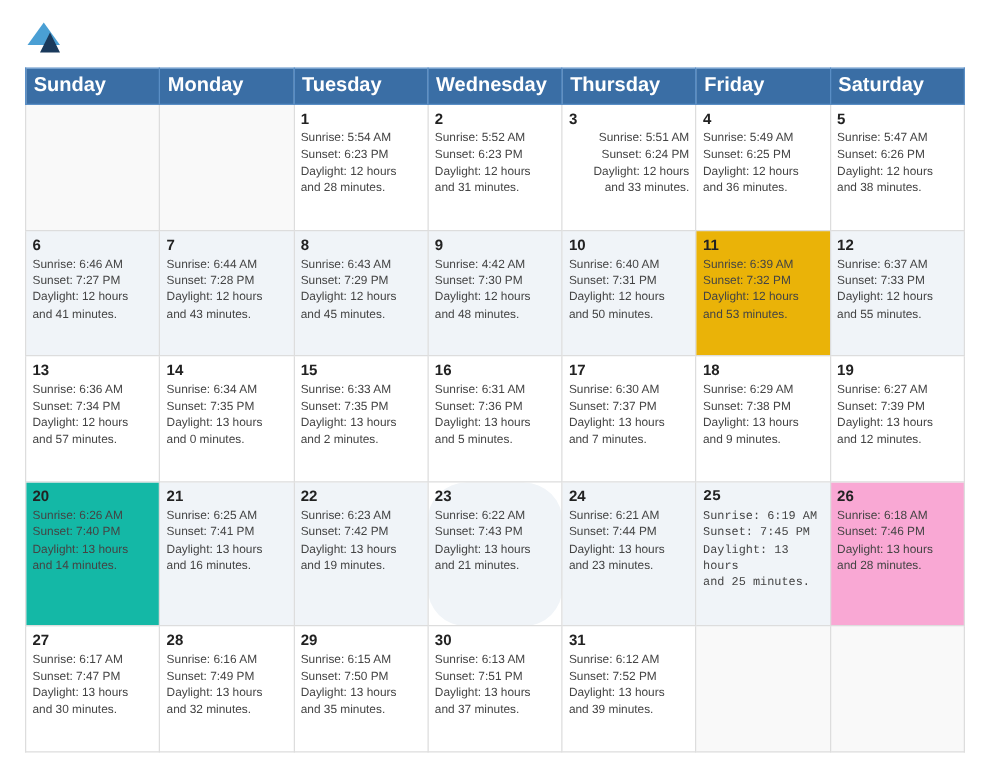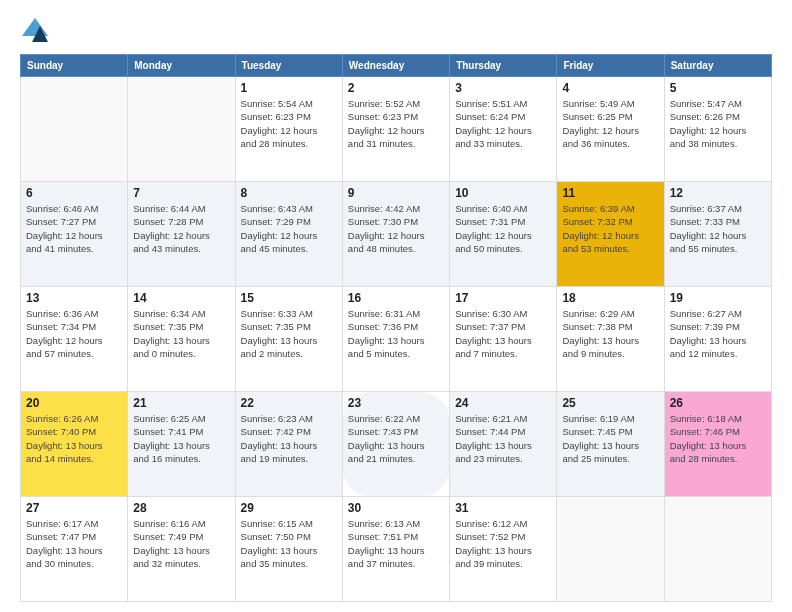--- a/index.html
+++ b/index.html
@@ -50,21 +50,21 @@
       border: 1px solid #ccc;
       border-collapse: collapse;
       width: 100%;
       table-layout: fixed;
     }
     .calendar th {
       background: #3a6ea5;
       color: #fff;
       text-align: left;
       padding: 5px 6px;
-      font-size: 10px;
+      font-size: 16px;
       font-weight: bold;
       border: 1px solid #5a8ec5;
     }
     .calendar td {
       vertical-align: top;
       border: 1px solid #ddd;
       padding: 4px 5px;
       font-size: 10px;
       color: #333;
       height: 80px;
@@ -135,21 +135,21 @@
           </td>
           <td>
             <span class="day-num">2</span>
             <div class="day-info" style="white-space: pre-line;">Sunrise: 5:52 AM
 Sunset: 6:23 PM
 Daylight: 12 hours
 and 31 minutes.</div>
           </td>
           <td>
             <span class="day-num">3</span>
-            <div class="day-info" style="white-space: pre-line;">Sunrise: 5:51 AM
+            <div class="day-info" style="white-space: pre-line; text-align: right;">Sunrise: 5:51 AM
 Sunset: 6:24 PM
 Daylight: 12 hours
 and 33 minutes.</div>
           </td>
           <td>
             <span class="day-num">4</span>
             <div class="day-info" style="white-space: pre-line;">Sunrise: 5:49 AM
 Sunset: 6:25 PM
 Daylight: 12 hours
 and 36 minutes.</div>
@@ -258,21 +258,21 @@
           </td>
           <td>
             <span class="day-num">19</span>
             <div class="day-info" style="white-space: pre-line;">Sunrise: 6:27 AM
 Sunset: 7:39 PM
 Daylight: 13 hours
 and 12 minutes.</div>
           </td>
         </tr>
         <tr>
-          <td style="background: #fde047;">
+          <td style="background: #14b8a6;">
             <span class="day-num">20</span>
             <div class="day-info" style="white-space: pre-line;">Sunrise: 6:26 AM
 Sunset: 7:40 PM
 Daylight: 13 hours
 and 14 minutes.</div>
           </td>
           <td style="background: rgb(240, 244, 248);">
             <span class="day-num">21</span>
             <div class="day-info" style="white-space: pre-line;">Sunrise: 6:25 AM
 Sunset: 7:41 PM
@@ -293,21 +293,21 @@
 Daylight: 13 hours
 and 21 minutes.</div>
           </td>
           <td style="background: rgb(240, 244, 248);">
             <span class="day-num">24</span>
             <div class="day-info" style="white-space: pre-line;">Sunrise: 6:21 AM
 Sunset: 7:44 PM
 Daylight: 13 hours
 and 23 minutes.</div>
           </td>
-          <td style="background: rgb(240, 244, 248);">
+          <td style="background: rgb(240, 244, 248); font-family: Liberation Mono, monospace;">
             <span class="day-num">25</span>
             <div class="day-info" style="white-space: pre-line;">Sunrise: 6:19 AM
 Sunset: 7:45 PM
 Daylight: 13 hours
 and 25 minutes.</div>
           </td>
           <td style="background: #f9a8d4;">
             <span class="day-num">26</span>
             <div class="day-info" style="white-space: pre-line;">Sunrise: 6:18 AM
 Sunset: 7:46 PM

